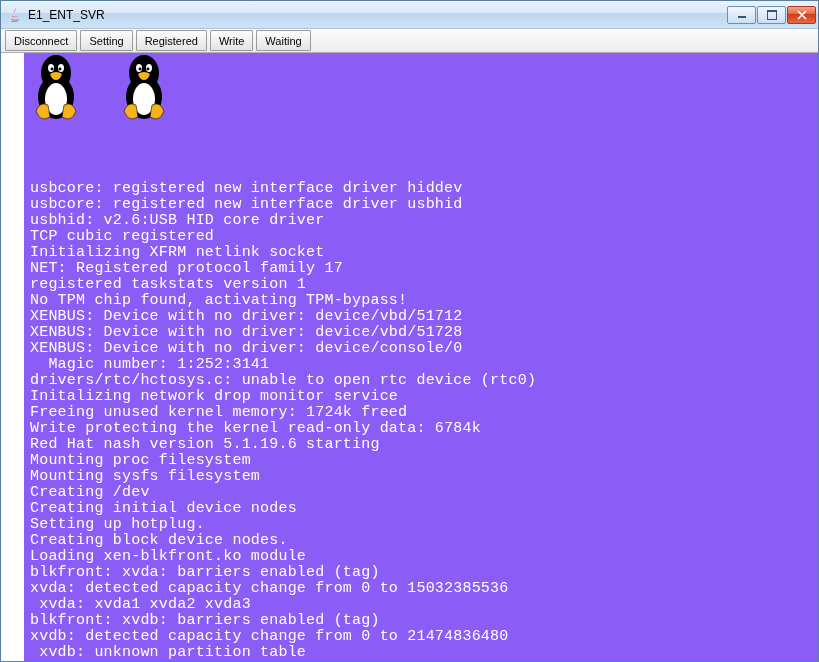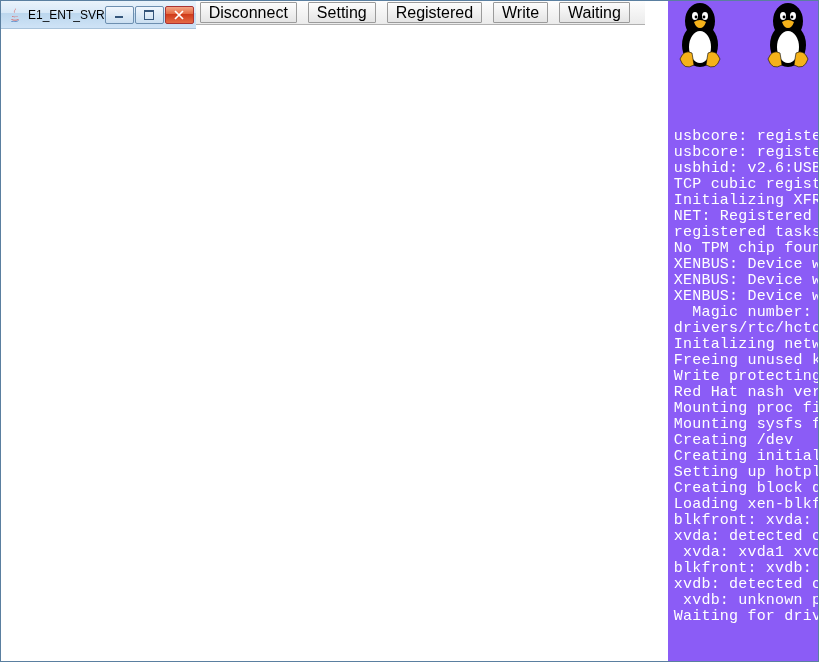--- a/index.html
+++ b/index.html
@@ -1,29 +1,29 @@
 <!DOCTYPE html>
 <html><head>
 <meta charset="utf-8">
 <style>
   * { box-sizing: border-box; margin: 0; padding: 0; }
   body { width: 819px; height: 662px; font-family: Tahoma, sans-serif; font-size: 11px; background: #d0d0d0; overflow: hidden; }
-  .window { width: 819px; height: 662px; border: 1px solid #5a7fa0; background: #fff; display: flex; flex-direction: row; }
+  .window { width: 819px; height: 662px; border: 1px solid #5a7fa0; background: #fff; display: flex; flex-direction: column; }
   .titlebar { height: 28px; background: linear-gradient(to bottom, #eaf3fb 0%, #d7e8f7 45%, #bcd7ee 46%, #cfe3f6 100%); display: flex; align-items: center; padding: 0 2px 0 6px; border-bottom: 1px solid #a9c3db; }
   .titlebar .icon { width: 16px; height: 16px; margin-right: 5px; }
   .titlebar .title { flex: 1; color: #000; font-size: 12px; padding-top:1px;}
   .win-controls { display: flex; gap: 1px; align-items:center;}
   .win-btn { width: 29px; height: 18px; border: 1px solid #6d8fb0; border-radius: 2px; background: linear-gradient(to bottom,#f1f7fd,#cadff1); display:flex; align-items:center; justify-content:center; font-size:10px; color:#34557a; cursor:default;}
   .win-btn.min::after{content:"";display:block;width:8px;height:2px;background:#34557a;margin-top:5px;}
   .win-btn.max{position:relative;}
   .win-btn.max::after{content:"";display:block;width:8px;height:7px;border:1px solid #34557a;border-top:2px solid #34557a;}
   .win-btn.close{background:linear-gradient(to bottom,#f3a585,#e3663f 45%,#cf3b1a 46%,#e56a45);border-color:#a33;color:#fff;}
   .win-btn.close svg{width:10px;height:10px;}
   .toolbar { height: 24px; background: linear-gradient(to bottom,#fdfdfd,#ebebeb); display:flex; align-items:stretch; padding:1px 4px; gap:0; border-bottom:1px solid #b0b0b0;}
-  .tbtn { border:1px solid #9b9b9b; background:linear-gradient(to bottom,#fdfdfd,#e4e4e4); padding:2px 8px; font-size:16px; color:#000; display:flex; align-items:center; margin-right:11px; cursor:default; border-radius:1px;}
+  .tbtn { border:1px solid #9b9b9b; background:linear-gradient(to bottom,#fdfdfd,#e4e4e4); padding:2px 8px; font-size:11px; color:#000; display:flex; align-items:center; margin-right:3px; cursor:default; border-radius:1px;}
   .console { flex:1; background:#8b5cf6; position:relative; overflow:hidden;margin-left:23px;}
   .tux-row { position:absolute; top:0; left:6px; display:flex; gap:36px; }
   .tux { width:52px; height:70px; }
   .boot-text { position:absolute; top:128px; left:6px; right:6px; white-space:pre; font-family: "Courier New", monospace; font-size:15px; line-height:16px; color:#fff; letter-spacing:0.2px;}
   @keyframes blink { 50% { opacity:0; } }
 </style>
 </head>
 <body>
 
 <div class="window">

